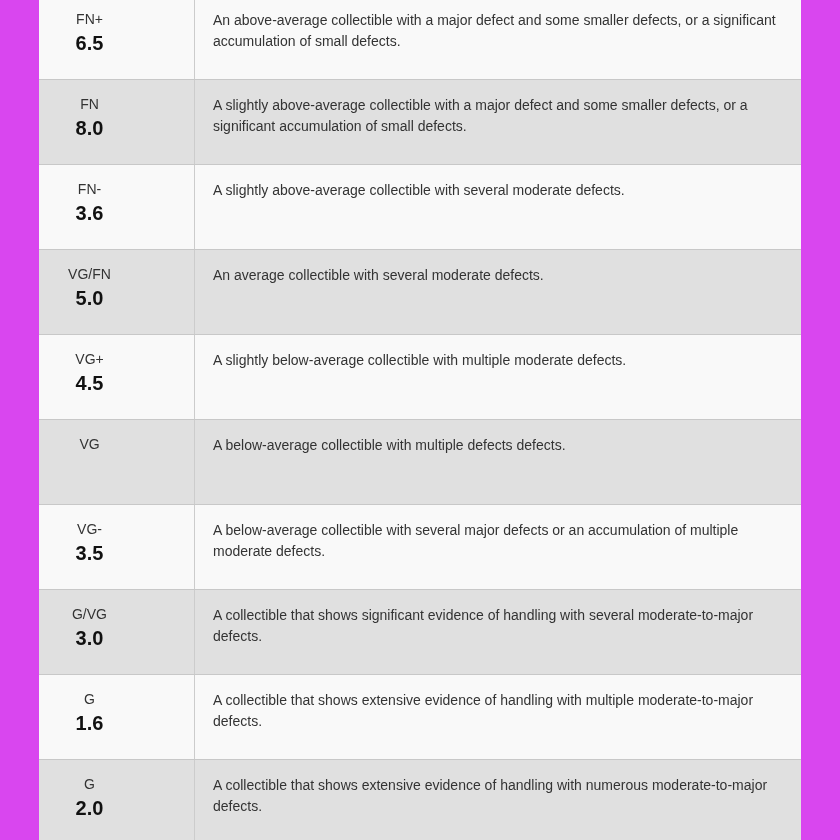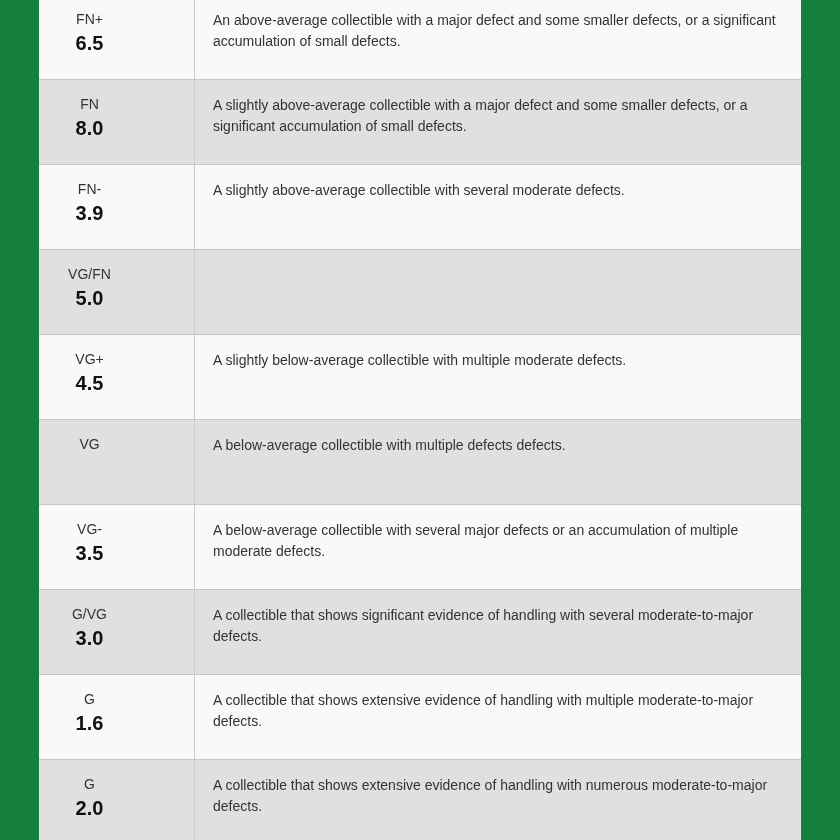--- a/index.html
+++ b/index.html
@@ -9,21 +9,21 @@
     width: 840px;
     height: 840px;
     overflow: hidden;
     font-family: "Liberation Sans", sans-serif;
   }
   .viewport {
     position: relative;
     width: 840px;
     height: 840px;
     overflow: hidden;
-    background: #15803d;
+    background: #d946ef;
   }
   .grading-table {
     position: absolute;
     left: 39px;
     top: -6px;
     width: 762px;
   }
   .grade-row {
     display: flex;
     height: 85px;
@@ -77,30 +77,31 @@
     <div class="grade-cell">
       <div class="grade-label">FN</div>
       <div class="grade-value">8.0</div>
     </div>
     <div class="desc-cell">A slightly above-average collectible with a major defect and some smaller defects, or a significant accumulation of small defects.</div>
   </div>
 
   <div class="grade-row">
     <div class="grade-cell">
       <div class="grade-label">FN-</div>
-      <div class="grade-value">3.9</div>
+      <div class="grade-value">3.6</div>
     </div>
     <div class="desc-cell">A slightly above-average collectible with several moderate defects.</div>
   </div>
 
   <div class="grade-row">
     <div class="grade-cell">
       <div class="grade-label">VG/FN</div>
       <div class="grade-value">5.0</div>
     </div>
+    <div class="desc-cell">An average collectible with several moderate defects.</div>
   </div>
 
   <div class="grade-row">
     <div class="grade-cell">
       <div class="grade-label">VG+</div>
       <div class="grade-value">4.5</div>
     </div>
     <div class="desc-cell">A slightly below-average collectible with multiple moderate defects.</div>
   </div>
 

